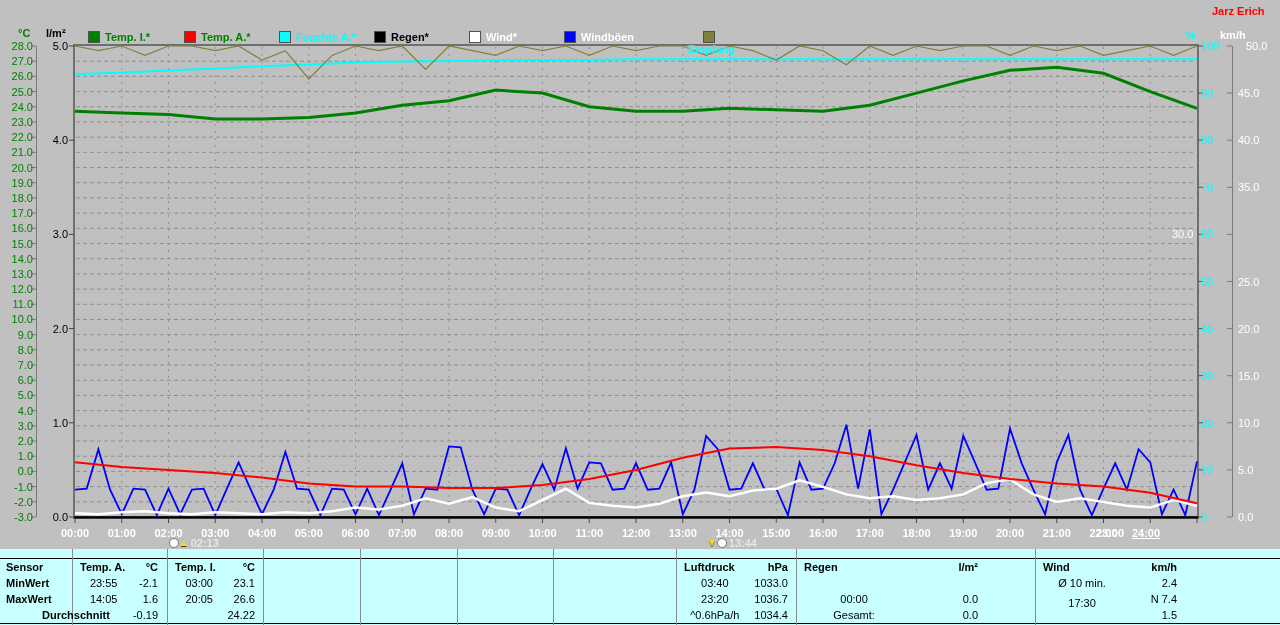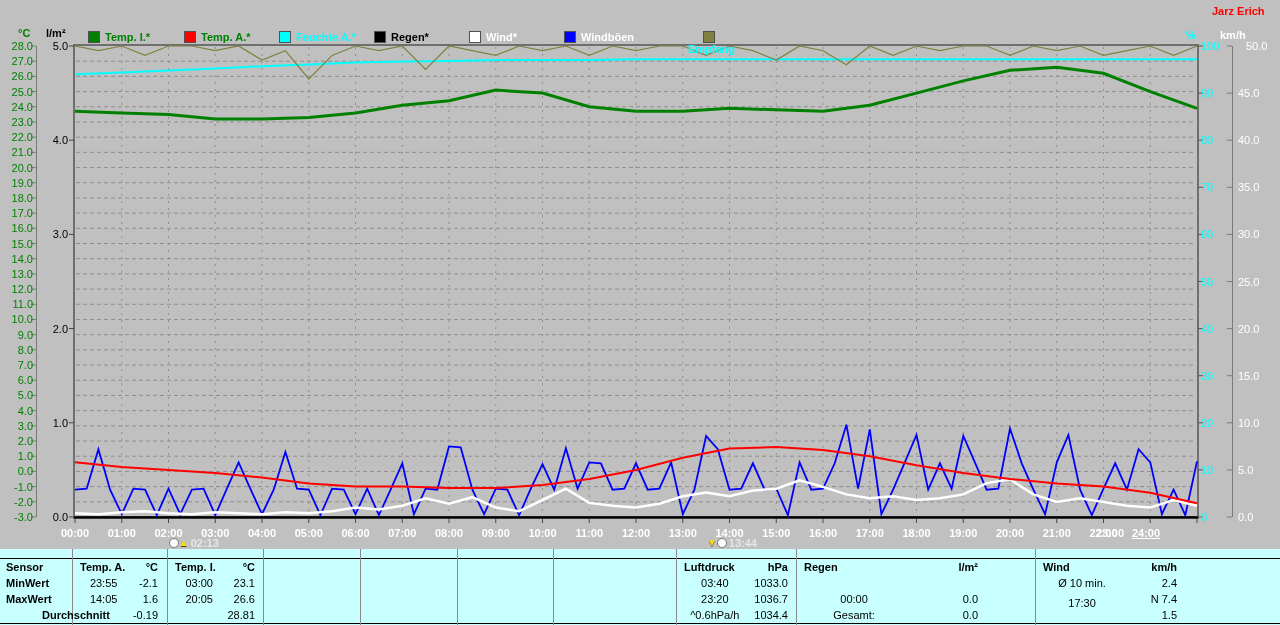--- a/index.html
+++ b/index.html
@@ -214,21 +214,21 @@
       <div class="cell t-right" style="left: 76px; top: 28px; width: 82px;">-2.1</div>
       <div class="cell t-center" style="left: 80px; top: 44px; width: 47.3px;">14:05</div>
       <div class="cell t-right" style="left: 76px; top: 44px; width: 82px;">1.6</div>
       <div class="cell t-right" style="left: 76px; top: 60px; width: 82px;">-0.19</div>
       <div class="cell t-left bold" style="left: 175px; top: 12px; width: 52.8px;">Temp. I.</div>
       <div class="cell t-right bold" style="left: 171px; top: 12px; width: 84px;">°C</div>
       <div class="cell t-center" style="left: 175px; top: 28px; width: 48.4px;">03:00</div>
       <div class="cell t-right" style="left: 171px; top: 28px; width: 84px;">23.1</div>
       <div class="cell t-center" style="left: 175px; top: 44px; width: 48.4px;">20:05</div>
       <div class="cell t-right" style="left: 171px; top: 44px; width: 84px;">26.6</div>
-      <div class="cell t-right" style="left: 171px; top: 60px; width: 84px;">28.81</div>
+      <div class="cell t-right" style="left: 171px; top: 60px; width: 84px;">24.22</div>
       <div class="cell t-left bold" style="left: 684px; top: 12px; width: 67.2px;">Luftdruck</div>
       <div class="cell t-right bold" style="left: 680px; top: 12px; width: 108px;">hPa</div>
       <div class="cell t-center" style="left: 684px; top: 28px; width: 61.6px;">03:40</div>
       <div class="cell t-right" style="left: 680px; top: 28px; width: 108px;">1033.0</div>
       <div class="cell t-center" style="left: 684px; top: 44px; width: 61.6px;">23:20</div>
       <div class="cell t-right" style="left: 680px; top: 44px; width: 108px;">1036.7</div>
       <div class="cell t-center" style="left: 684px; top: 60px; width: 61.6px;">^0.6hPa/h</div>
       <div class="cell t-right" style="left: 680px; top: 60px; width: 108px;">1034.4</div>
       <div class="cell t-left bold" style="left: 804px; top: 12px; width: 109.2px;">Regen</div>
       <div class="cell t-right bold" style="left: 800px; top: 12px; width: 178px;">l/m²</div>
@@ -292,21 +292,21 @@
     <div class="tick t-left cyan" style="left: 1201px; top: 181.3px; width: 30px;">70</div>
     <div class="tick t-left cyan" style="left: 1201px; top: 134.2px; width: 30px;">80</div>
     <div class="tick t-left cyan" style="left: 1201px; top: 87.1px; width: 30px;">90</div>
     <div class="tick t-left cyan" style="left: 1201px; top: 40px; width: 30px;">100</div>
     <div class="tick t-left wht" style="left: 1238px; top: 511px; width: 34px;">0.0</div>
     <div class="tick t-left wht" style="left: 1238px; top: 463.9px; width: 34px;">5.0</div>
     <div class="tick t-left wht" style="left: 1238px; top: 416.8px; width: 34px;">10.0</div>
     <div class="tick t-left wht" style="left: 1238px; top: 369.7px; width: 34px;">15.0</div>
     <div class="tick t-left wht" style="left: 1238px; top: 322.6px; width: 34px;">20.0</div>
     <div class="tick t-left wht" style="left: 1238px; top: 275.5px; width: 34px;">25.0</div>
-    <div class="tick t-left wht" style="left: 1238px; top: 228.4px; width: 34px;">30.0</div>
+    <div class="tick t-left wht" style="left: 1172px; top: 228.4px; width: 34px;">30.0</div>
     <div class="tick t-left wht" style="left: 1238px; top: 181.3px; width: 34px;">35.0</div>
     <div class="tick t-left wht" style="left: 1238px; top: 134.2px; width: 34px;">40.0</div>
     <div class="tick t-left wht" style="left: 1238px; top: 87.1px; width: 34px;">45.0</div>
     <div class="tick t-left wht" style="left: 1246px; top: 40px; width: 34px;">50.0</div>
     <div class="xlab" style="left: 53px;">00:00</div>
     <div class="xlab" style="left: 99.75px;">01:00</div>
     <div class="xlab" style="left: 146.5px;">02:00</div>
     <div class="xlab" style="left: 193.25px;">03:00</div>
     <div class="xlab" style="left: 240px;">04:00</div>
     <div class="xlab" style="left: 286.75px;">05:00</div>

